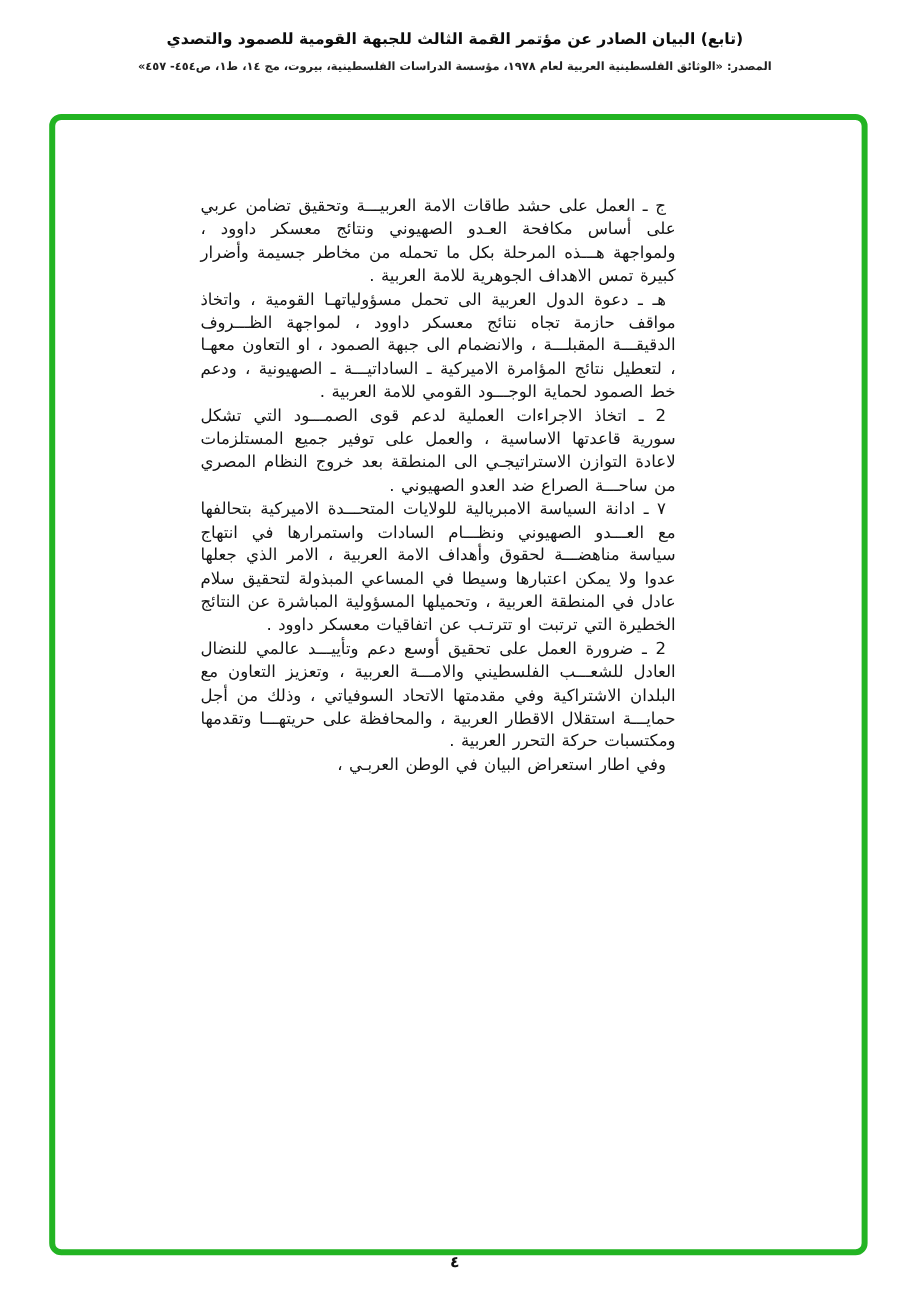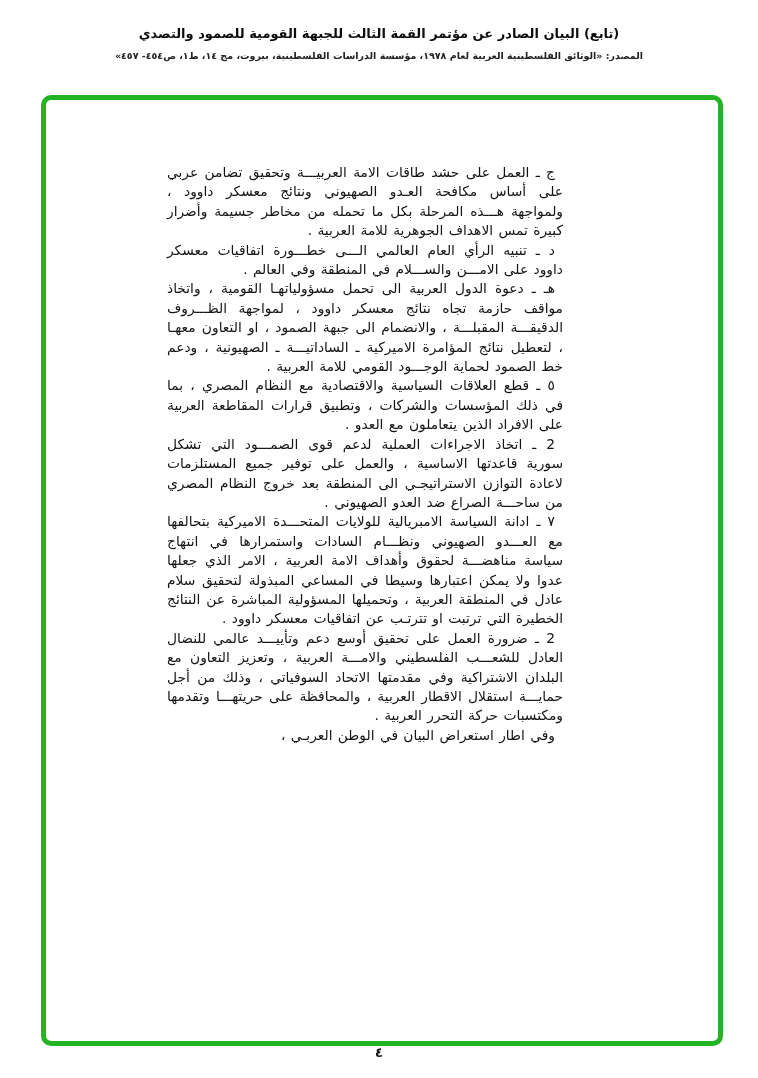--- a/index.html
+++ b/index.html
@@ -81,23 +81,21 @@
 
   <div class="header">
     <div class="doc-title">(تابع)  البيان الصادر عن مؤتمر القمة الثالث للجبهة القومية للصمود والتصدي</div>
     <div class="doc-source">المصدر: «الوثائق الفلسطينية العربية لعام ١٩٧٨، مؤسسة الدراسات الفلسطينية، بيروت، مج ١٤، ط١، ص٤٥٤- ٤٥٧»</div>
   </div>
 
   <div class="green-box" style="border-color: rgb(34, 180, 34);"></div>
 
   <div class="text-column">
     <p>ج ـ العمل على حشد طاقات الامة العربيـــة وتحقيق تضامن عربي على أساس مكافحة العـدو الصهيوني ونتائج معسكر داوود ، ولمواجهة هـــذه المرحلة بكل ما تحمله من مخاطر جسيمة وأضرار كبيرة تمس الاهداف الجوهرية للامة العربية .</p>
-    <p>د ـ تنبيه الرأي العام العالمي الـــى خطـــورة اتفاقيات معسكر داوود على الامـــن والســـلام في المنطقة وفي العالم .</p>
     <p>هـ ـ دعوة الدول العربية الى تحمل مسؤولياتهـا القومية ، واتخاذ مواقف حازمة تجاه نتائج معسكر داوود ، لمواجهة الظـــروف الدقيقـــة المقبلـــة ، والانضمام الى جبهة الصمود ، او التعاون معهـا ، لتعطيل نتائج المؤامرة الاميركية ـ الساداتيـــة ـ الصهيونية ، ودعم خط الصمود لحماية الوجـــود القومي للامة العربية .</p>
-    <p>٥ ـ قطع العلاقات السياسية والاقتصادية مع النظام المصري ، بما في ذلك المؤسسات والشركات ، وتطبيق قرارات المقاطعة العربية على الافراد الذين يتعاملون مع العدو .</p>
     <p>2 ـ اتخاذ الاجراءات العملية لدعم قوى الصمـــود التي تشكل سورية قاعدتها الاساسية ، والعمل على توفير جميع المستلزمات لاعادة التوازن الاستراتيجـي الى المنطقة بعد خروج النظام المصري من ساحـــة الصراع ضد العدو الصهيوني .</p>
     <p>٧ ـ ادانة السياسة الامبريالية للولايات المتحـــدة الاميركية بتحالفها مع العـــدو الصهيوني ونظـــام السادات واستمرارها في انتهاج سياسة مناهضـــة لحقوق وأهداف الامة العربية ، الامر الذي جعلها عدوا ولا يمكن اعتبارها وسيطا في المساعي المبذولة لتحقيق سلام عادل في المنطقة العربية ، وتحميلها المسؤولية المباشرة عن النتائج الخطيرة التي ترتبت او تترتـب عن اتفاقيات معسكر داوود .</p>
     <p>2 ـ ضرورة العمل على تحقيق أوسع دعم وتأييـــد عالمي للنضال العادل للشعـــب الفلسطيني والامـــة العربية ، وتعزيز التعاون مع البلدان الاشتراكية وفي مقدمتها الاتحاد السوفياتي ، وذلك من أجل حمايـــة استقلال الاقطار العربية ، والمحافظة على حريتهـــا وتقدمها ومكتسبات حركة التحرر العربية .</p>
     <p>وفي اطار استعراض البيان في الوطن العربـي ،</p>
   </div>
 
   <div class="page-number">٤</div>
 
 </div>
 

